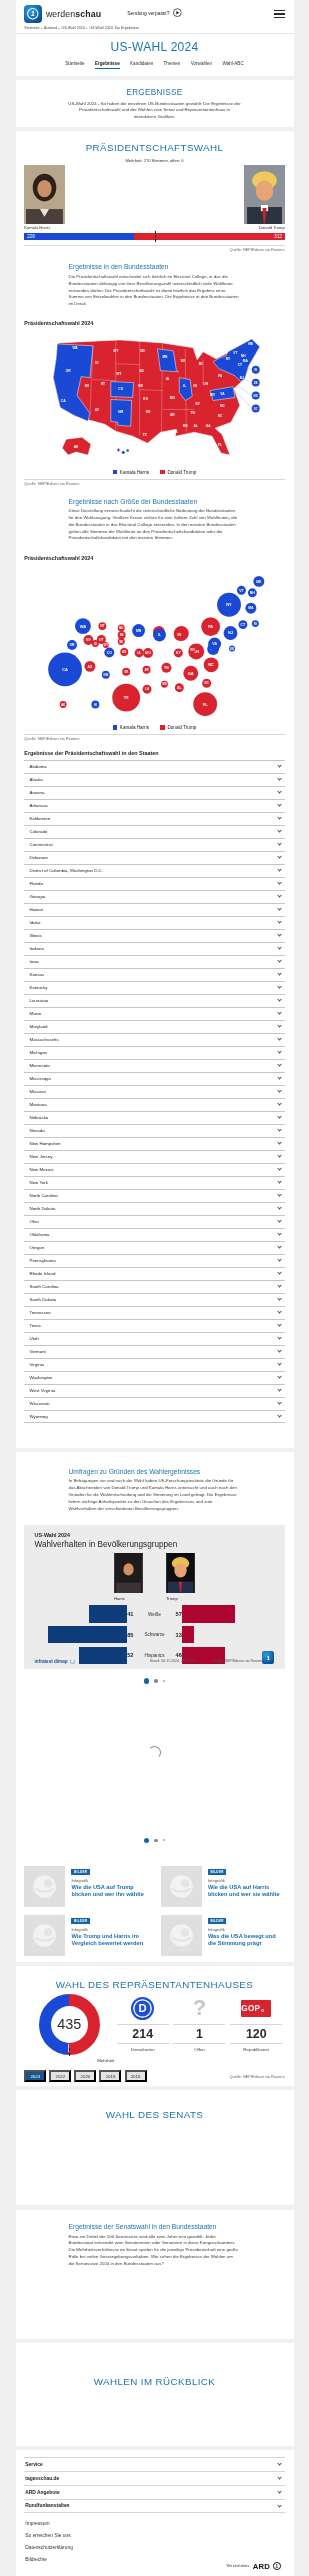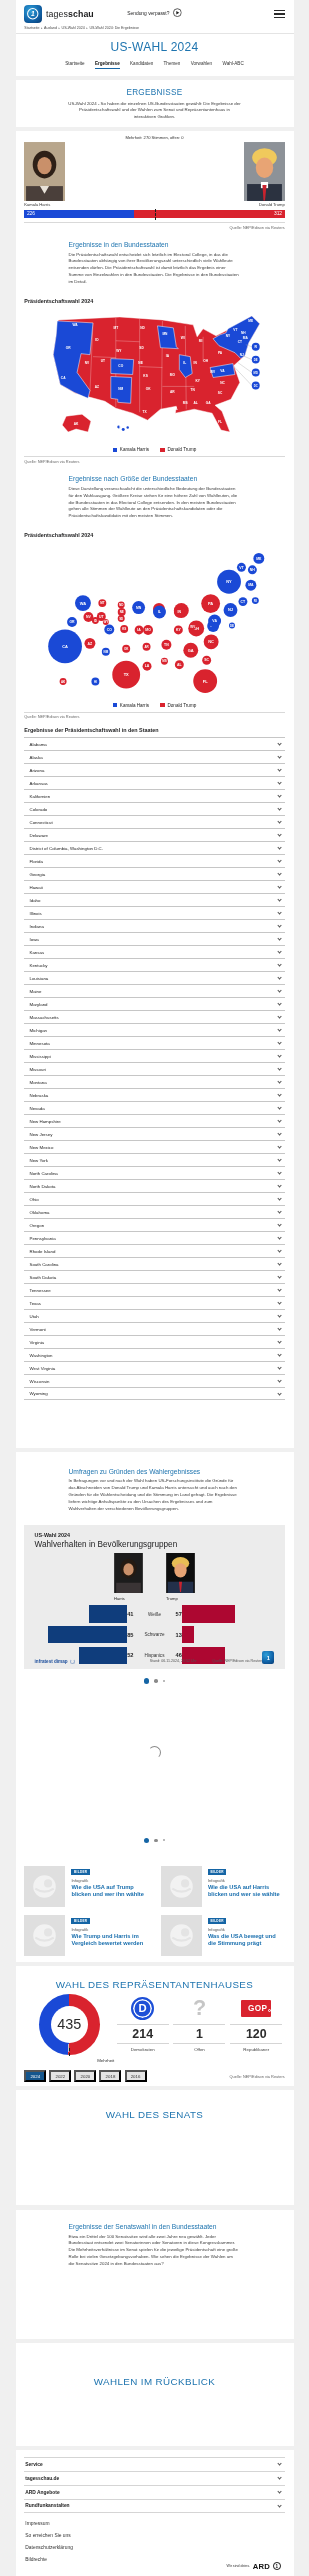--- a/index.html
+++ b/index.html
@@ -118,21 +118,21 @@
     display:flex; align-items:center; justify-content:center; font-size:14.4px; font-weight:300; color:#2c2c2c; }
   .donut-mark { position:absolute; left:50%; bottom:-1px; height:8.2px; border-left:0.8px dashed #222; }
   .mehrheit { font-size:4.4px; color:#333; margin-top:3.1px; }
   .house-stats { flex:1; display:flex; justify-content:space-around; padding-top:1px; }
   .hstat { width:52px; text-align:center; }
   .hicon { height:27px; display:flex; align-items:center; justify-content:center; }
   .dlogo { width:23px; height:23px; border-radius:50%; background:#1d4fd7; box-shadow:inset 0 0 0 1.5px #fff;
     border:2.1px solid #1d4fd7; color:#fff; font-size:11.3px; font-weight:800; display:flex; align-items:center; justify-content:center; }
   .qmark { font-size:21.6px; font-weight:800; color:#c6c6c6; }
   .goplogo { width:30px; height:16.5px; background:#d9232e; border-radius:1px; color:#fff; font-size:8.2px; font-weight:800;
-    display:flex; align-items:center; justify-content:flex-end; letter-spacing:0.3px; }
+    display:flex; align-items:center; justify-content:flex-start; letter-spacing:0.3px; }
   .goplogo .dot { width:3.1px; height:3.1px; border:0.8px solid #fff; border-radius:50%; margin-left:1px; margin-top:4.1px; }
   .hnum { border-top:0.5px solid #d5d5d5; border-bottom:0.5px solid #d5d5d5; font-size:12.4px; font-weight:700; color:#2c2c2c;
     padding:2.1px 0; margin-top:2.1px; }
   .hlbl { font-size:4.4px; color:#444; margin-top:2.6px; }
   .years-row { display:flex; justify-content:space-between; align-items:center; margin:7.2px 8.8px 0 8.8px; }
   .years { display:flex; gap:3.1px; }
   .yr { font-size:4.4px; padding:1.5px 4.1px; background:#e4e4e4; color:#333; cursor:pointer; }
   .yr.active { background:#15568d; color:#fff; }
 
   
@@ -164,21 +164,21 @@
 
   <header class="card header-card">
     <div class="topbar">
       <div style="display:flex;align-items:center;cursor:pointer;">
         <div class="logo-sq">
           <svg width="15.5" height="15.5" viewBox="0 0 30 30">
             <circle cx="15" cy="15" r="10" fill="none" stroke="#fff" stroke-width="2"></circle>
             <text x="15" y="20" font-size="13" font-weight="bold" font-style="italic" fill="#fff" text-anchor="middle">1</text>
           </svg>
         </div>
-        <div class="brand-text"><span>tages</span><b>schau</b></div>
+        <div class="brand-text"><span>werden</span><b>schau</b></div>
       </div>
       <div class="missed">
         <span>Sendung verpasst?</span>
         <span>
           <svg width="9.3" height="9.3" viewBox="0 0 18 18">
             <circle cx="9" cy="9" r="7.6" fill="none" stroke="#1d1d1d" stroke-width="1.4"></circle>
             <polygon points="7,5.6 12.6,9 7,12.4" fill="#1d1d1d"></polygon>
           </svg>
         </span>
       </div>
@@ -200,20 +200,21 @@
         <div class="tab">Wahl-ABC</div>
       </nav>
   </header>
 
   <section class="card intro-card">
     <h2>ERGEBNISSE</h2>
     <p>US-Wahl 2024 - So haben die einzelnen US-Bundesstaaten gewählt: Die Ergebnisse der Präsidentschaftswahl und der Wahlen zum Senat und Repräsentantenhaus in interaktiven Grafiken.</p>
   </section>
 
   <section class="card main-card">
+    <h2 class="sec-h2">PRÄSIDENTSCHAFTSWAHL</h2>
     <div class="maj-note">Mehrheit: 270 Stimmen, offen: 0</div>
 
     <div class="cands">
       <div class="photo left">
         <svg width="41" height="59" viewBox="0 0 80 115">
           <rect width="80" height="115" fill="#b8a68c"></rect>
           <ellipse cx="40" cy="44" rx="23" ry="27" fill="#2e2017"></ellipse>
           <ellipse cx="40" cy="46" rx="14" ry="17" fill="#c9906a"></ellipse>
           <rect x="4" y="86" width="72" height="29" fill="#4a3f3a"></rect>
           <polygon points="31,86 49,86 40,101" fill="#e8e2d8"></polygon>

